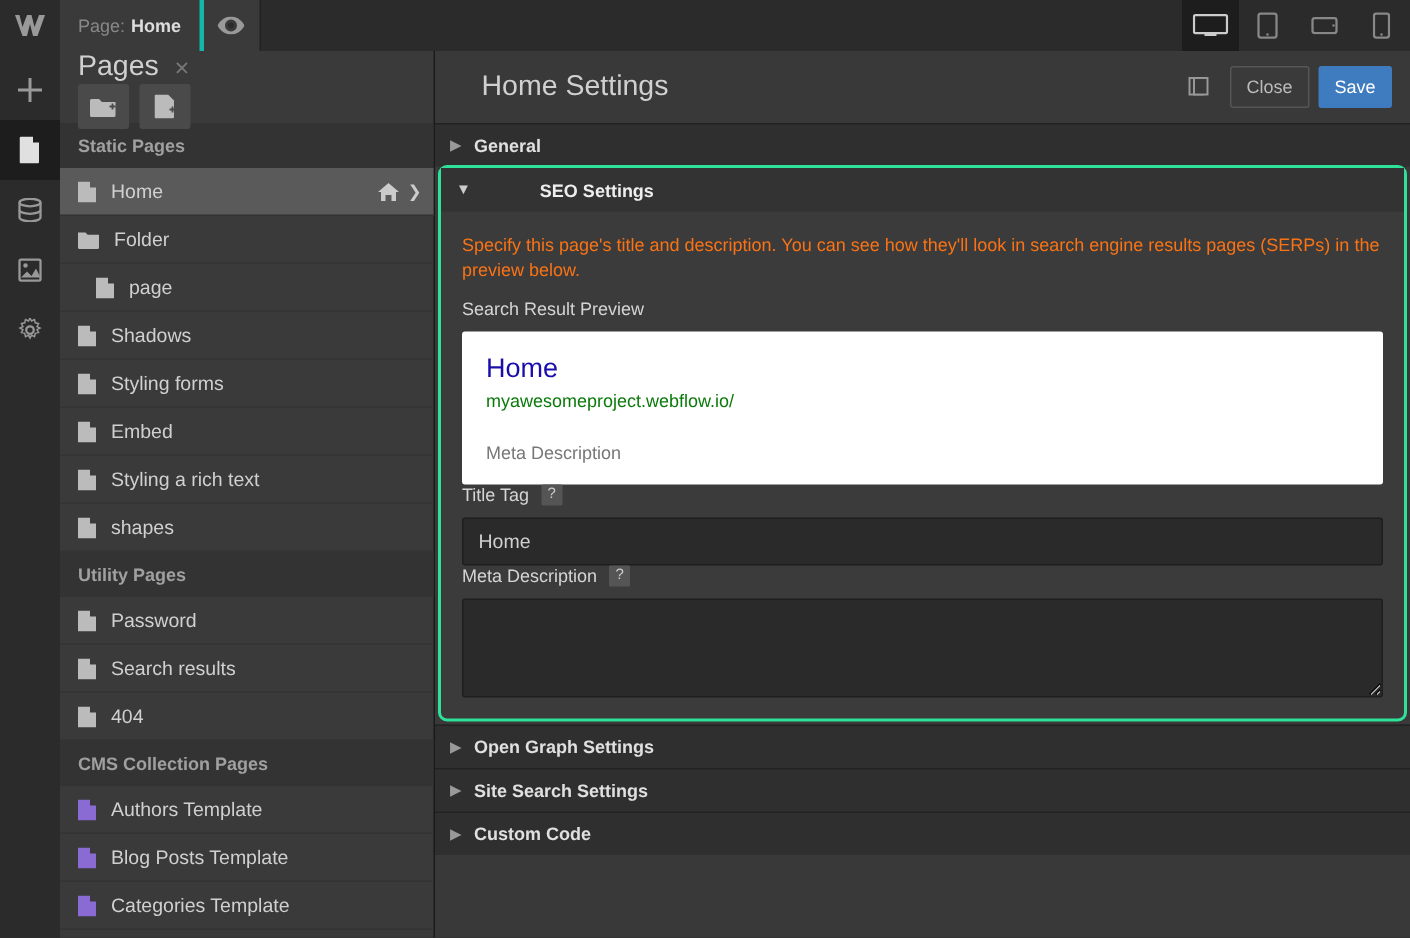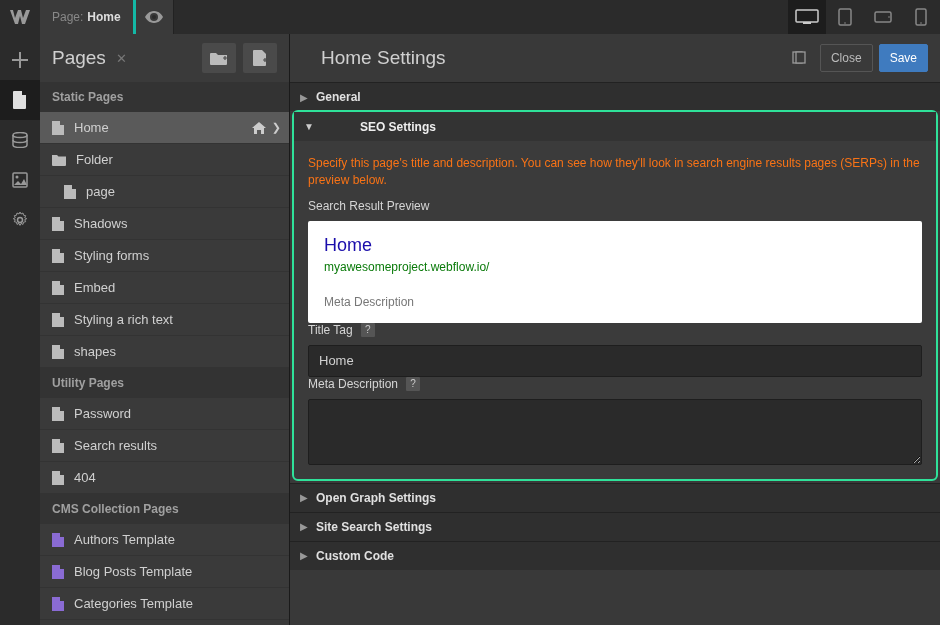--- a/index.html
+++ b/index.html
@@ -17,21 +17,21 @@
   .device-btn { width: 38px; height: 34px; display: flex; align-items: center; justify-content: center; }
   .device-btn.active { background: #1d1d1d; }
 
   
   .rail { position: absolute; left: 0; top: 34px; width: 40px; height: calc(100% - 34px); background: #2b2b2b; display: flex; flex-direction: column; align-items: center; padding-top: 6px; gap: 0; }
   .rail-btn { width: 40px; height: 40px; display: flex; align-items: center; justify-content: center; }
   .rail-btn.active { background: #1d1d1d; }
 
   
   .pages-panel { position: absolute; left: 40px; top: 34px; width: 250px; height: calc(100% - 34px); background: #3a3a3a; border-right: 1px solid #1a1a1a; }
-  .pages-head { height: 48px; display: flex; align-items: center; padding: 0 12px; justify-content: space-between; }
+  .pages-head { height: 48px; display: flex; align-items: flex-start; padding: 0 12px; justify-content: space-between; flex-direction: column; }
   .pages-title { color: #d0d0d0; font-size: 19px; display: flex; align-items: center; gap: 10px; }
   .pages-title .x { color: #777; font-size: 13px; }
   .pages-head-icons { display: flex; gap: 7px; }
   .pages-head-icons .iconbox { width: 34px; height: 30px; background: #4a4a4a; border-radius: 2px; display: flex; align-items: center; justify-content: center; }
 
   .section-label { height: 30px; color: #a0a0a0; font-weight: bold; font-size: 12px; display: flex; align-items: center; padding: 0 12px; background: #333; }
   .page-item { height: 32px; display: flex; align-items: center; padding: 0 12px; gap: 10px; border-bottom: 1px solid #333; cursor: pointer; position: relative; }
   .page-item.selected { background: #5a5a5a; }
   .page-item .lbl { color: #d0d0d0; font-size: 13px; }
   .page-item.indent { padding-left: 24px; }

